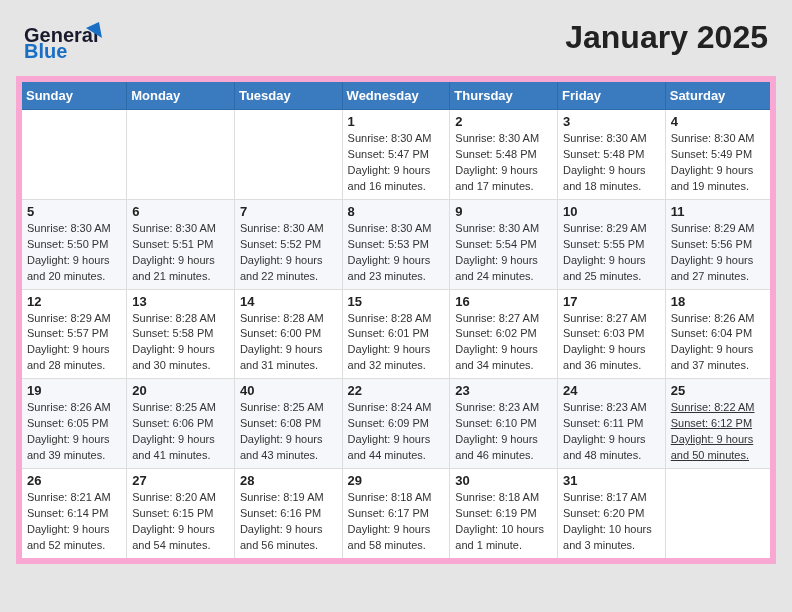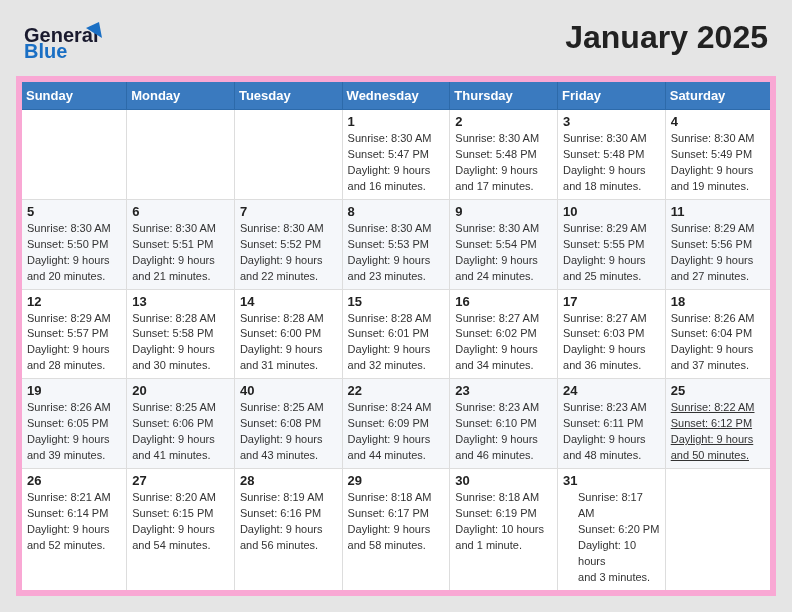--- a/index.html
+++ b/index.html
@@ -328,21 +328,21 @@
           </td>
           <td>
             <div class="day-num">30</div>
             <div class="day-info" style="white-space: pre-line;">Sunrise: 8:18 AM
 Sunset: 6:19 PM
 Daylight: 10 hours
 and 1 minute.</div>
           </td>
           <td>
             <div class="day-num">31</div>
-            <div class="day-info" style="white-space: pre-line; margin-left: 15px;">Sunrise: 8:17 AM
+            <div class="day-info" style="white-space: pre-line;">Sunrise: 8:17 AM
 Sunset: 6:20 PM
 Daylight: 10 hours
 and 3 minutes.</div>
           </td>
           <td class="empty-cell"></td>
         </tr>
       </tbody>
   </table>
 </div>
 

